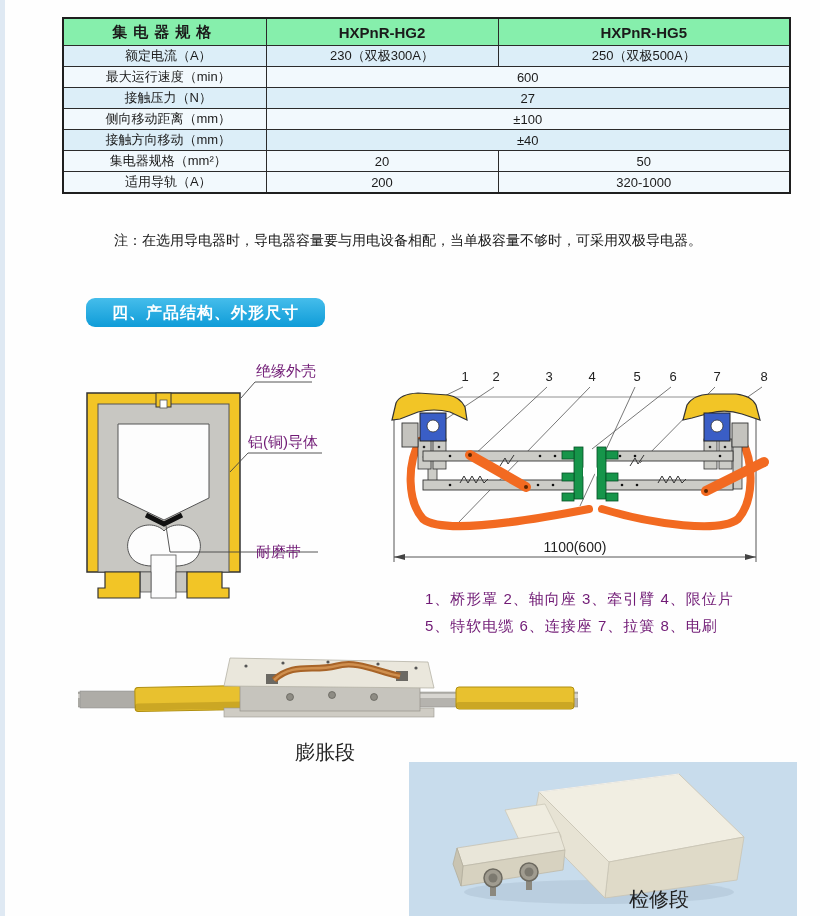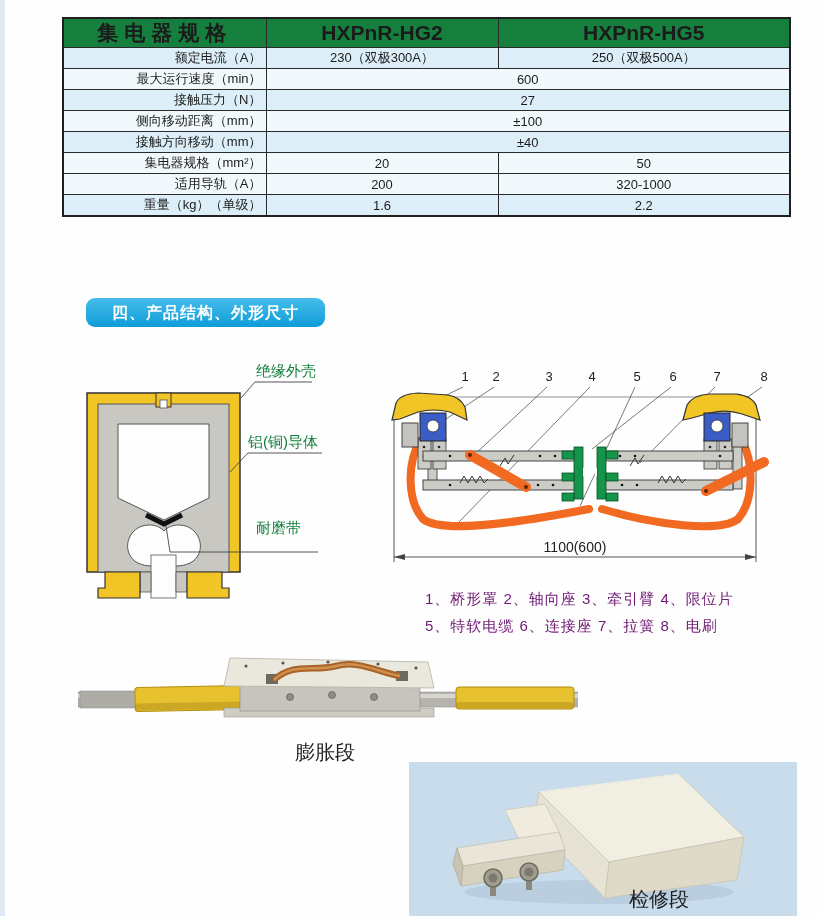--- a/index.html
+++ b/index.html
@@ -12,38 +12,38 @@
   
   table.spec{
     position:absolute;left:62px;top:17px;width:727px;
     border-collapse:collapse;table-layout:fixed;
     border:2px solid #1f1f1f;
   }
   table.spec th,table.spec td{
     border:1px solid #2b2b2b;height:20px;padding:0 4px;
     font-size:13px;text-align:center;overflow:hidden;white-space:nowrap;
   }
-  table.spec tr.hdr th{height:26px;background:#15803d;font-size:21px;font-weight:bold;}
+  table.spec tr.hdr th{height:26px;background:#86efac;font-size:15px;font-weight:bold;}
   table.spec tr.hdr th.first{letter-spacing:6px;}
-  table.spec td.lbl{text-align:right;padding-left:11px;}
+  table.spec td.lbl{text-align:center;padding-left:11px;}
   tr.r-blue td{background:#dceef8;}
   tr.r-light td{background:#f2f9fd;}
 
   .note{position:absolute;left:114px;top:232px;width:620px;font-size:14px;color:#161616;}
 
   .badge{
     position:absolute;left:86px;top:298px;height:29px;line-height:29px;
     padding:0 26px;border-radius:9px;
     background:linear-gradient(#45bdeb,#0f9cd8);
     color:#ffffff;font-size:16px;font-weight:bold;letter-spacing:1px;
   }
 
   
   .fig{position:absolute;}
-  .fig-label{position:absolute;font-size:15px;color:#15803d;white-space:nowrap;}
+  .fig-label{position:absolute;font-size:15px;color:#701a75;white-space:nowrap;}
   .legend-line{position:absolute;left:425px;font-size:15px;letter-spacing:1px;color:#701a75;white-space:nowrap;}
   .caption{position:absolute;font-size:20px;color:#222;text-align:center;}
 
   .photo-inspection{
     position:absolute;left:400px;top:762px;width:388px;height:154px;
     background:#c8dcec;overflow:hidden;margin-left:9px;
   }
   .photo-inspection .caption{left:195px;top:124px;width:110px;}
 </style>
 </head>
@@ -88,28 +88,24 @@
     <tr class="r-light">
       <td class="lbl">集电器规格（mm²）</td>
       <td>20</td>
       <td>50</td>
     </tr>
     <tr class="r-light">
       <td class="lbl">适用导轨（A）</td>
       <td>200</td>
       <td>320-1000</td>
     </tr>
-    <tr class="r-blue">
-      <td class="lbl">重量（kg）（单级）</td>
-      <td>1.6</td>
-      <td>2.2</td>
-    </tr>
   </tbody>
     </table>
 
+  <div class="note">注：在选用导电器时，导电器容量要与用电设备相配，当单极容量不够时，可采用双极导电器。</div>
 
   <div class="badge">四、产品结构、外形尺寸</div>
 
   <div class="fig" style="left:60px;top:350px;width:320px;height:345px;">
     <svg width="320" height="345" viewBox="0 0 320 345">
 
       <rect x="27" y="43" width="153" height="179" fill="#f2c526" stroke="#333" stroke-width="1.5"></rect>
 
       <rect x="38" y="54" width="131" height="168" fill="#c8c7c2" stroke="#555" stroke-width="1"></rect>
 
@@ -129,21 +125,21 @@
 
       <path d="M45,222 V238 H38 V248 H80 V222 Z" fill="#f2c526" stroke="#333" stroke-width="1.2"></path>
       <path d="M162,222 V238 H169 V248 H127 V222 Z" fill="#f2c526" stroke="#333" stroke-width="1.2"></path>
 
       <path d="M181,48 L195,32 H252" fill="none" stroke="#444" stroke-width="0.9"></path>
       <path d="M170,122 L188,103 H262" fill="none" stroke="#444" stroke-width="0.9"></path>
       <path d="M106,176 L110,202 H258" fill="none" stroke="#444" stroke-width="0.9"></path>
     </svg>
     <span class="fig-label" style="left:196px;top:12px;">绝缘外壳</span>
     <span class="fig-label" style="left:188px;top:83px;">铝(铜)导体</span>
-    <span class="fig-label" style="left:196px;top:169px;">耐磨带</span>
+    <span class="fig-label" style="left:196px;top:193px;">耐磨带</span>
   </div>
 
   <div class="fig" style="left:390px;top:363px;width:420px;height:205px;">
     <svg width="420" height="205" viewBox="0 0 420 205">
 
       <line x1="4" y1="50" x2="4" y2="199" stroke="#444" stroke-width="0.9"></line>
       <line x1="366" y1="50" x2="366" y2="199" stroke="#444" stroke-width="0.9"></line>
       <line x1="4" y1="194" x2="366" y2="194" stroke="#444" stroke-width="0.9"></line>
       <polygon points="4,194 15,191 15,197" fill="#444"></polygon>
       <polygon points="366,194 355,191 355,197" fill="#444"></polygon>

